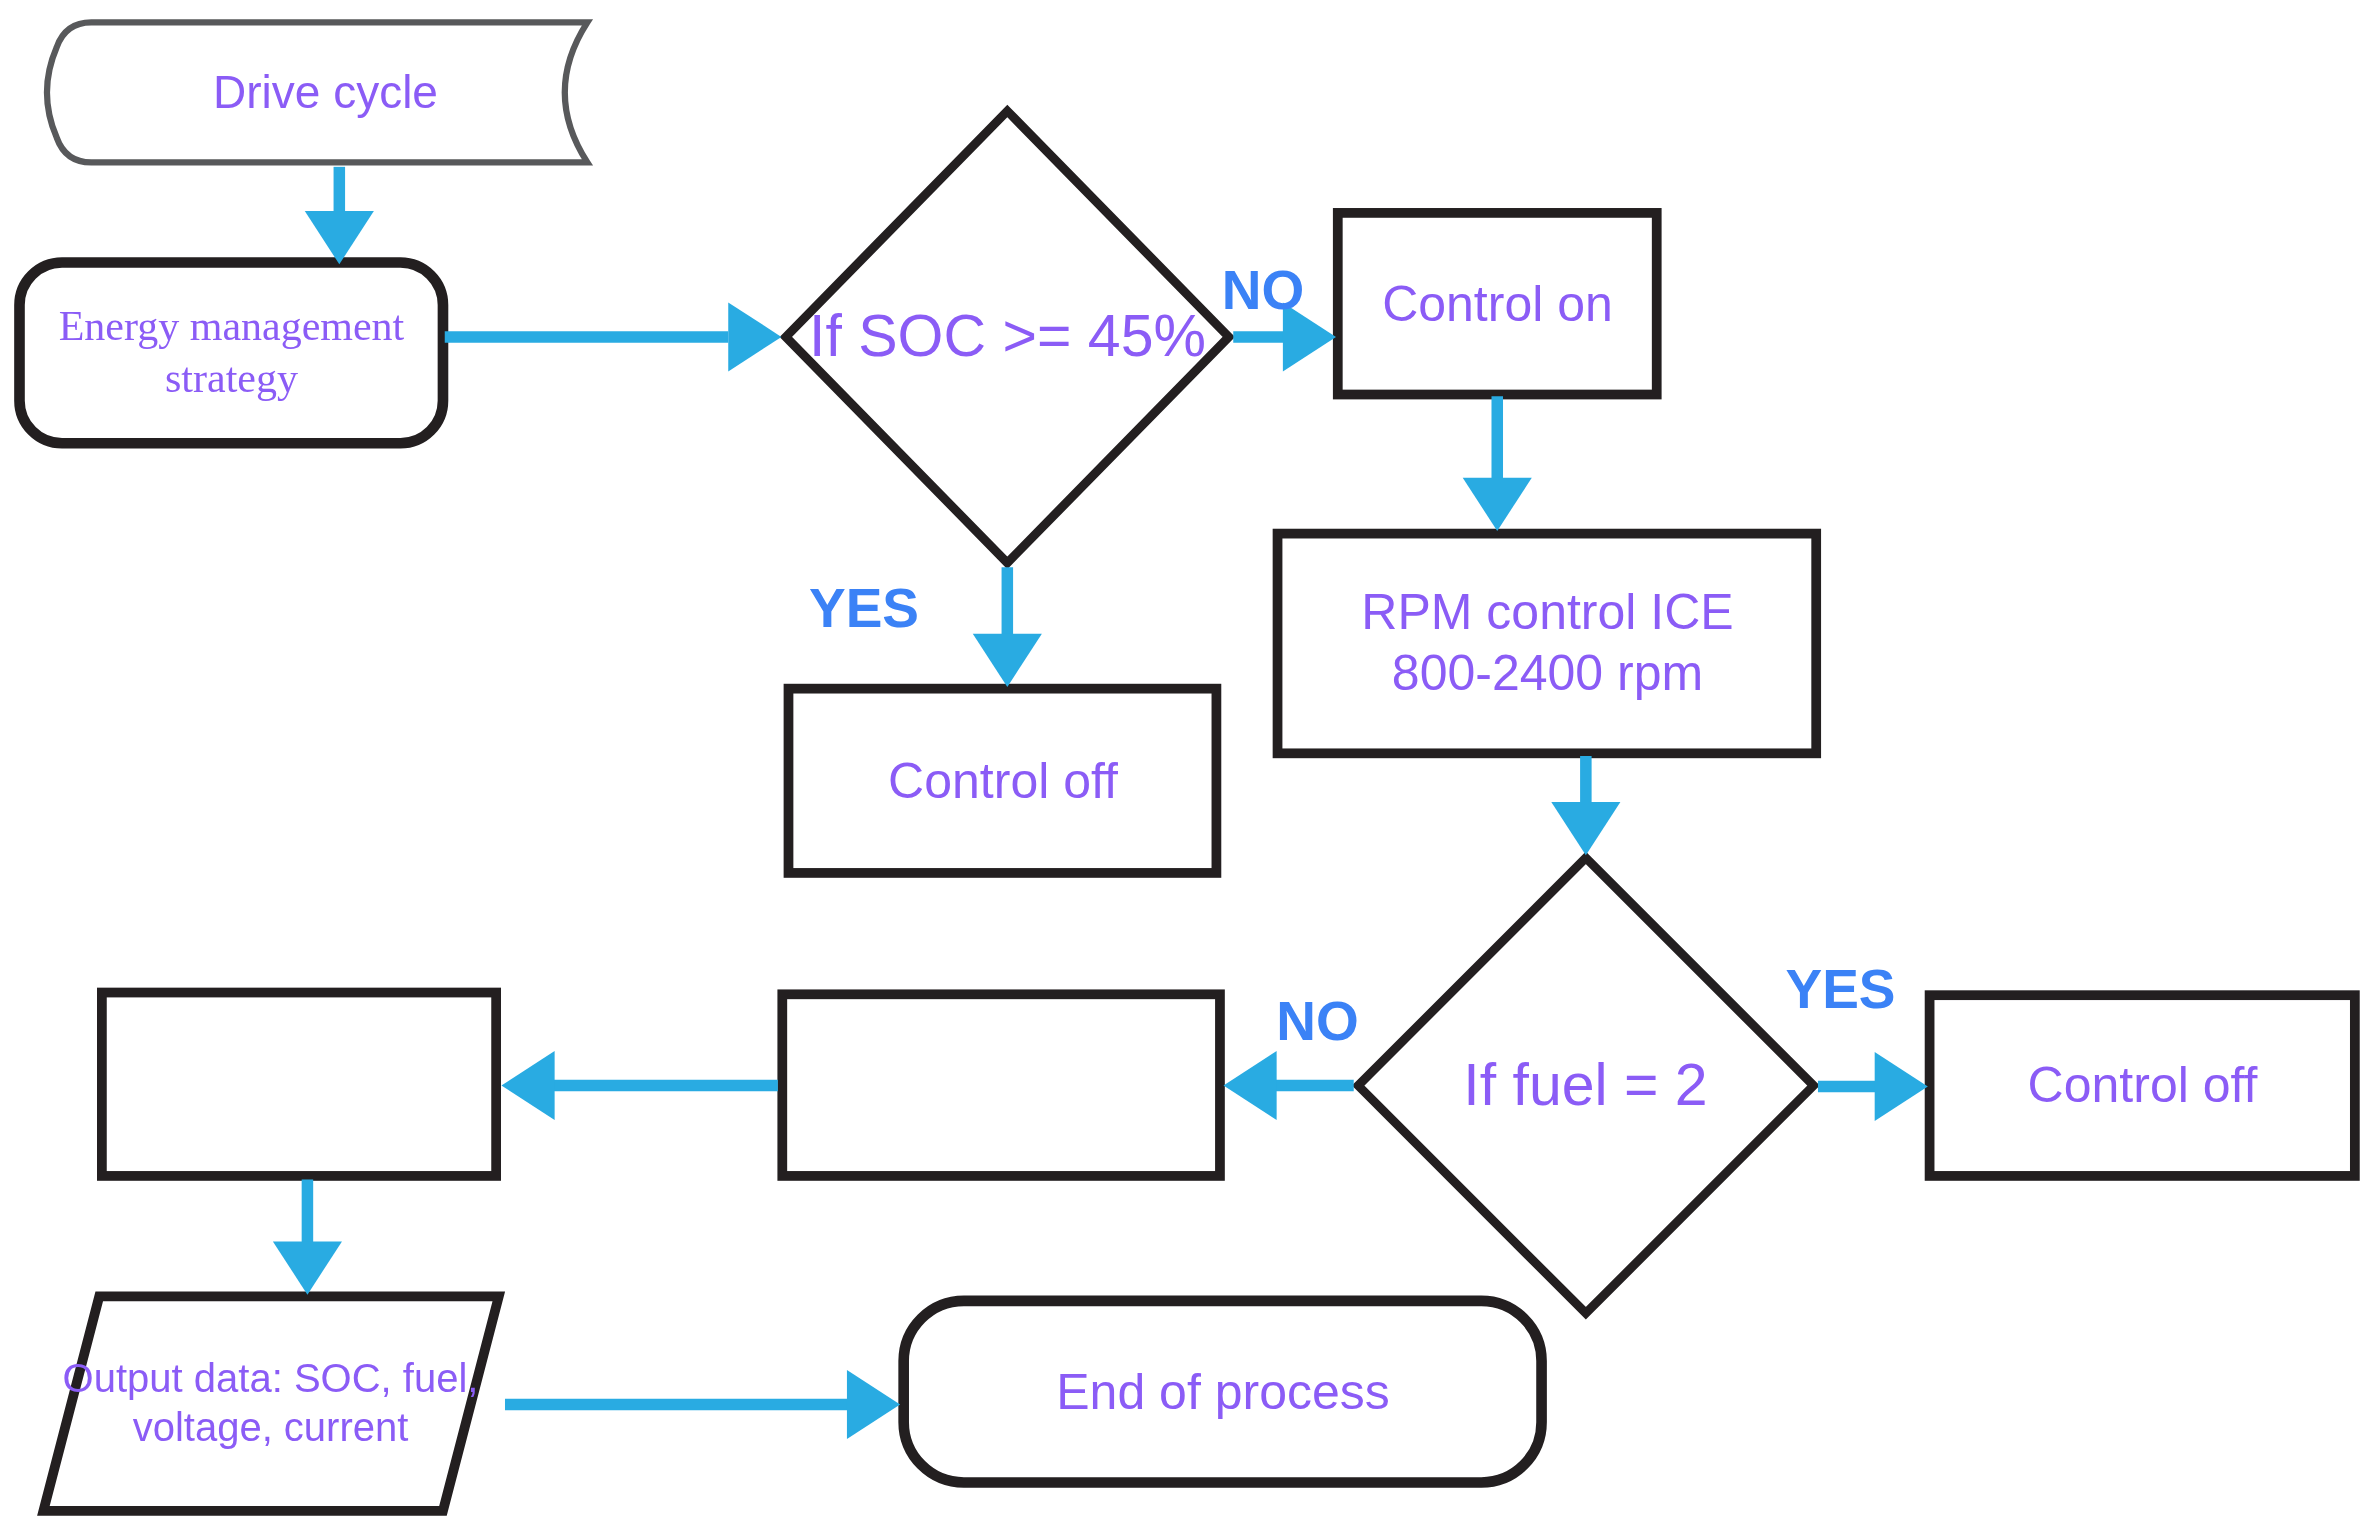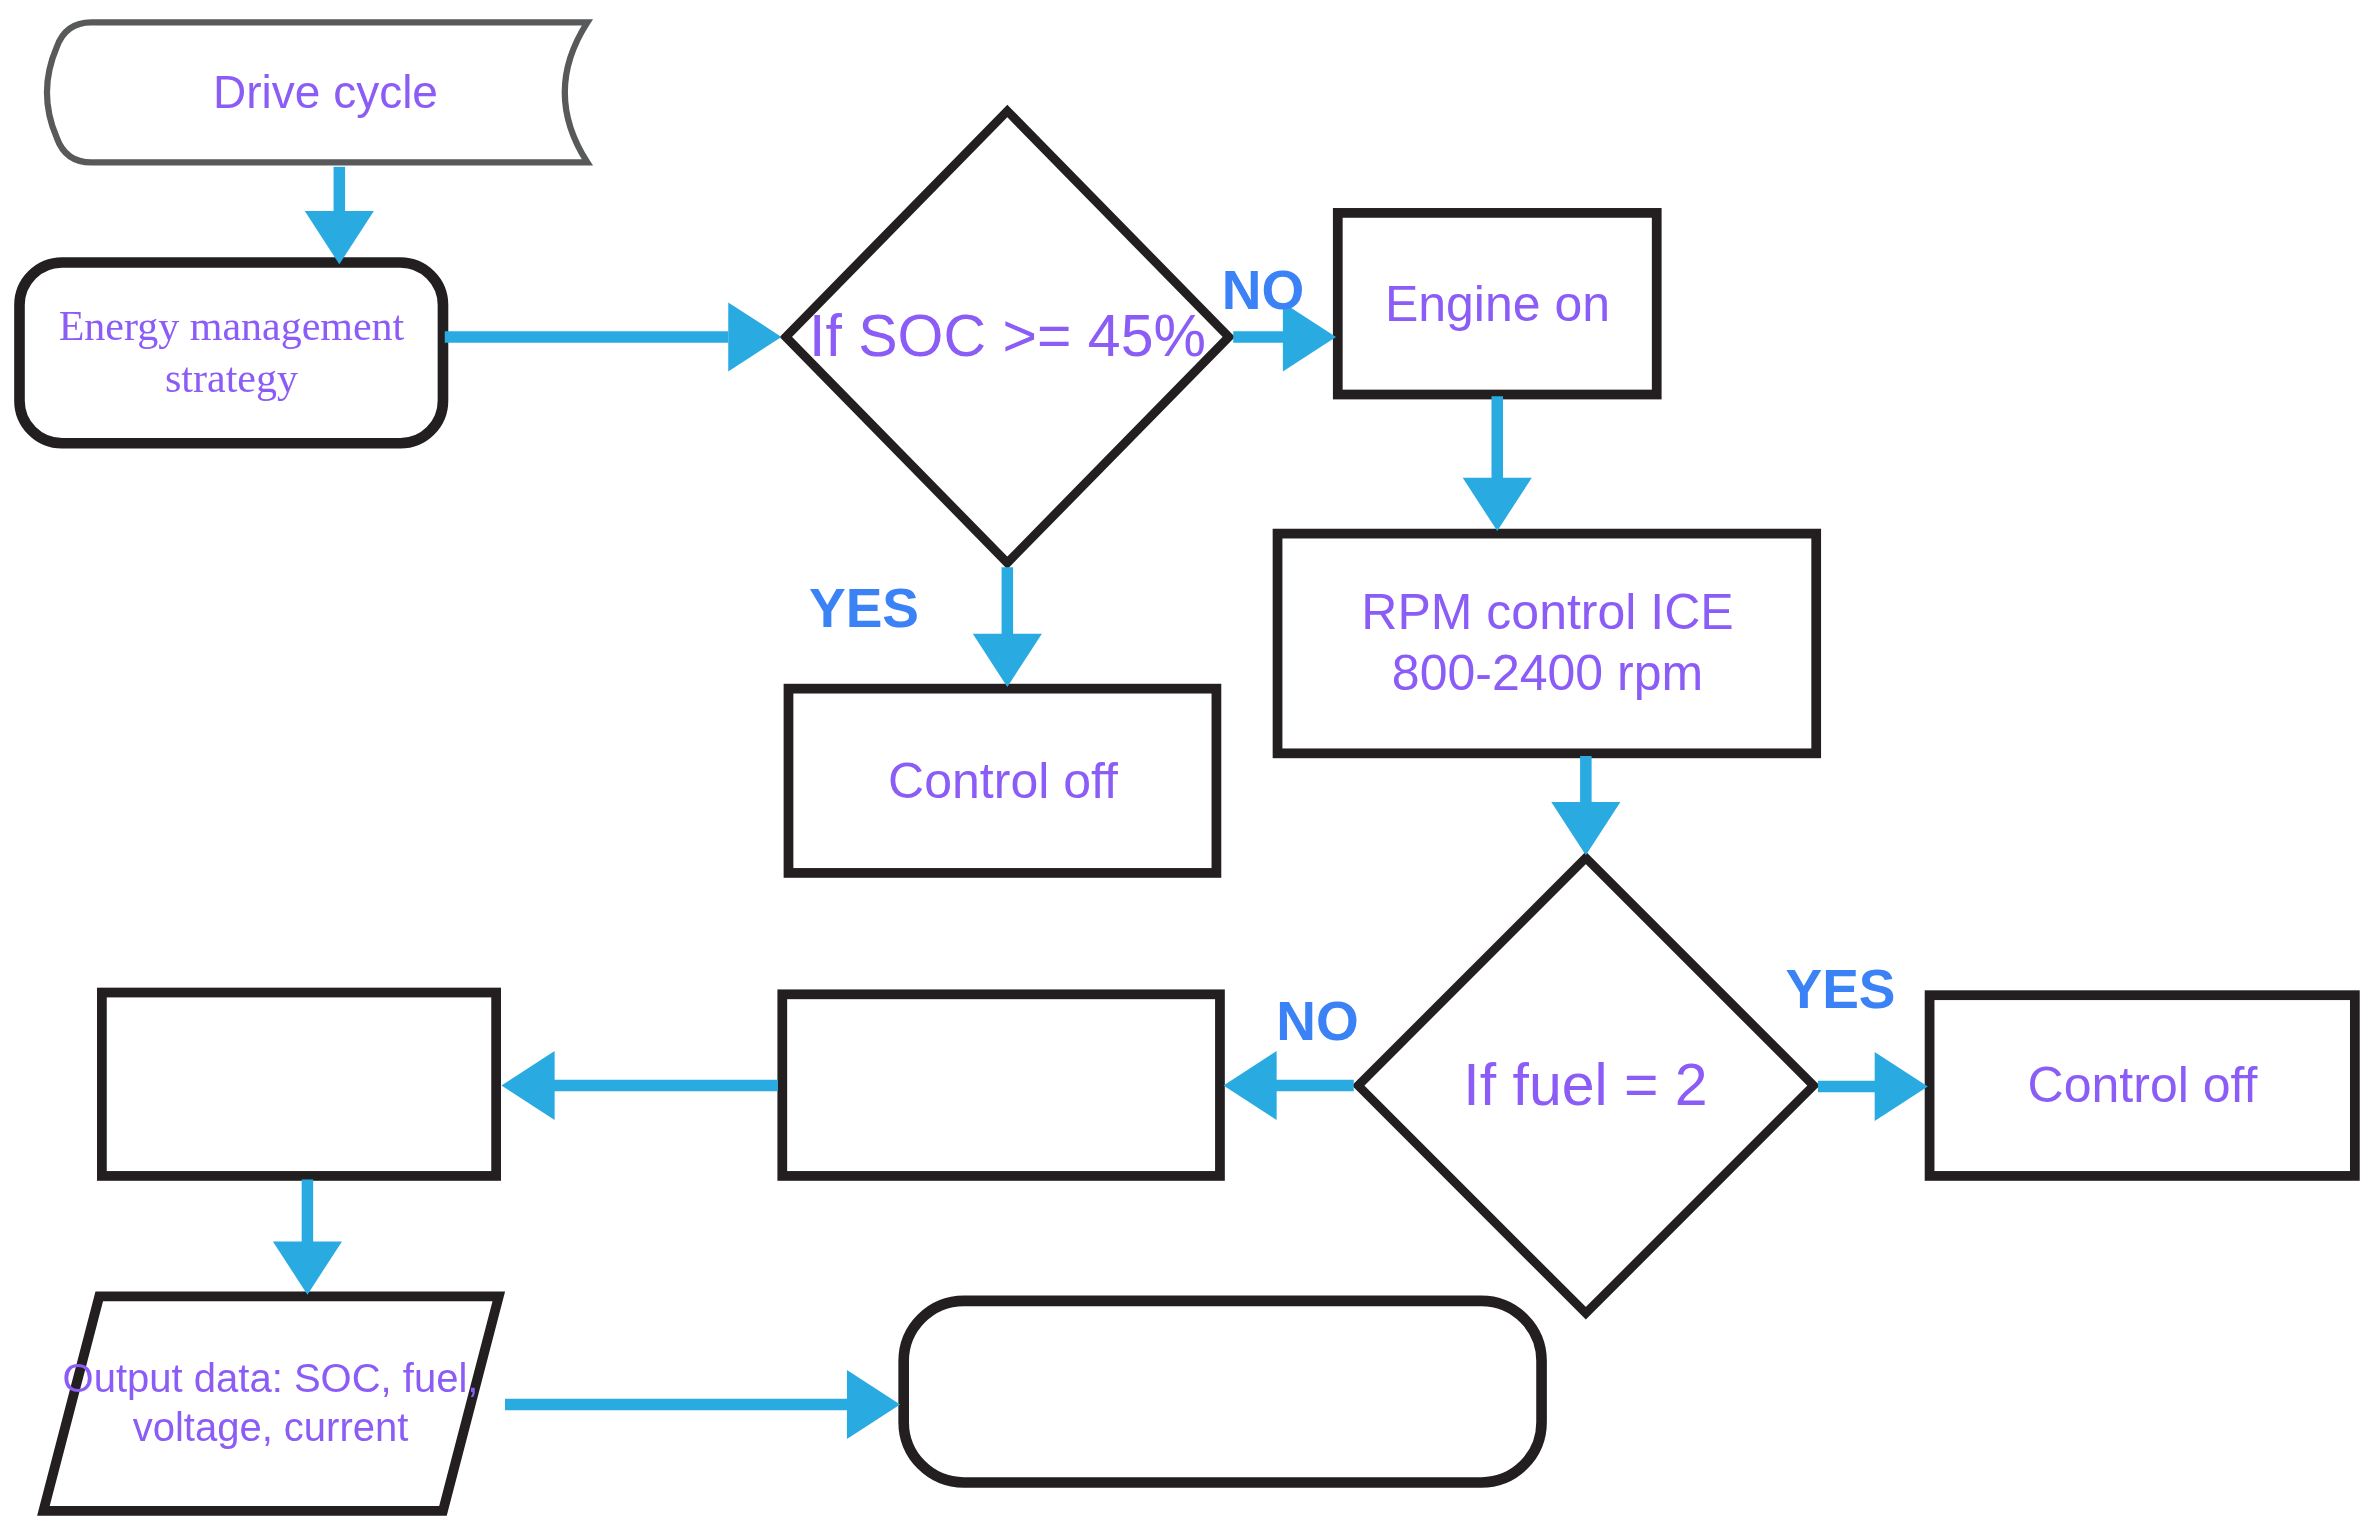--- a/index.html
+++ b/index.html
@@ -107,36 +107,37 @@
     </g>
   </svg>
 
   <div class="lbl f52" style="left:84px;  top:22px;   width:483px; height:140px;">Drive cycle</div>
 
   <div class="lbl f47" style="left:19.5px;  top:262px;  width:424px; height:181px;font-family:Liberation Serif, serif;">Energy management
 strategy</div>
 
   <div class="lbl f58" style="left:786px; top:226px;  width:443px; height:222px;">If SOC &gt;= 45%</div>
 
-  <div class="lbl f56" style="left:1338px; top:213px; width:319px; height:182px;">Engine on</div>
+  <div class="lbl f56" style="left:1338px; top:213px; width:319px; height:182px;">Control on</div>
 
   <div class="lbl f56" style="left:1278px; top:533px; width:539px; height:220px;">RPM control ICE
 800-2400 rpm</div>
 
   <div class="lbl f58" style="left:1358px; top:975px; width:455px; height:222px;">If fuel = 2</div>
 
   <div class="lbl f56" style="left:789px; top:689px;  width:428px; height:184px;">Control off</div>
 
 
   <div class="lbl f56" style="left:1930px; top:995px; width:425px; height:181px;">Control off</div>
 
 
   <div class="lbl f45" style="left:43px;  top:1296px; width:455px; height:214px;">Output data: SOC, fuel,
 voltage, current</div>
 
+  <div class="lbl f56" style="left:904px; top:1301px; width:638px; height:182px;">End of process</div>
 
   <div class="branch" style="left:1192px; top:261px; width:142px; height:57px;">NO</div>
 
   <div class="branch" style="left:793px; top:579px; width:142px; height:57px;">YES</div>
 
   <div class="branch" style="left:1763px; top:960px; width:155px; height:57px;">YES</div>
 
   <div class="branch" style="left:1249px; top:992px; width:137px; height:57px;">NO</div>
 
 </div>

